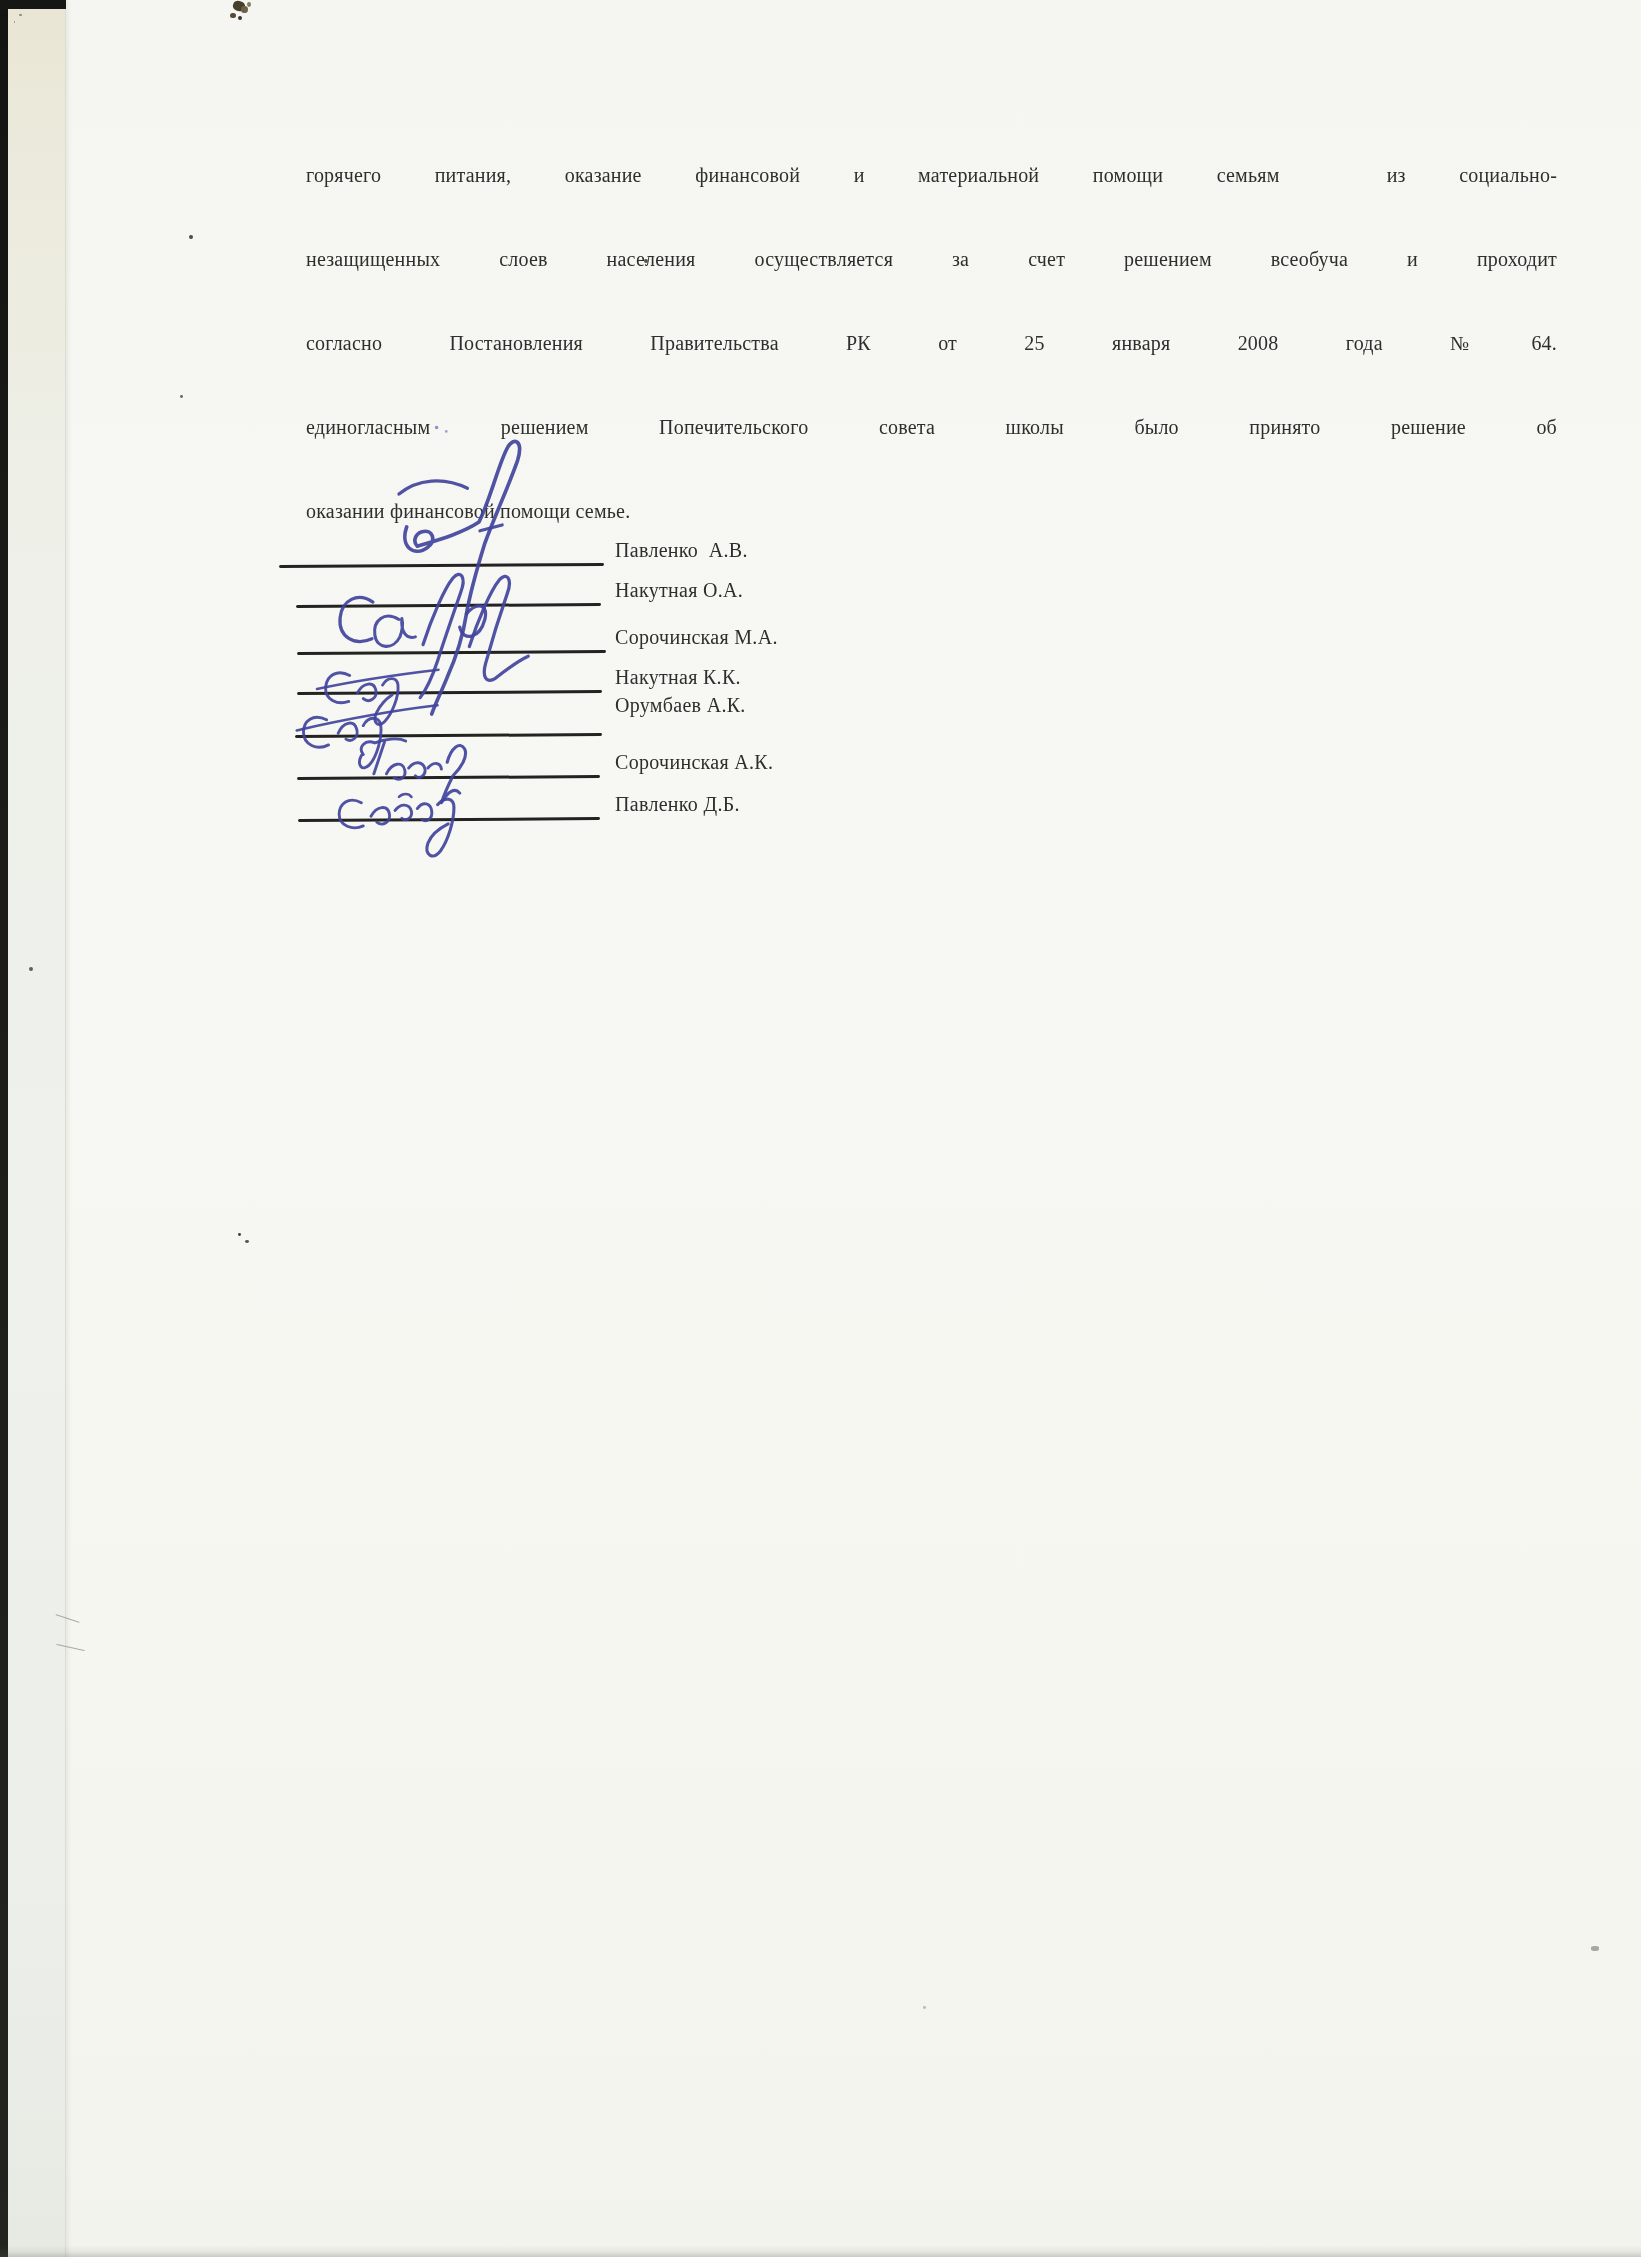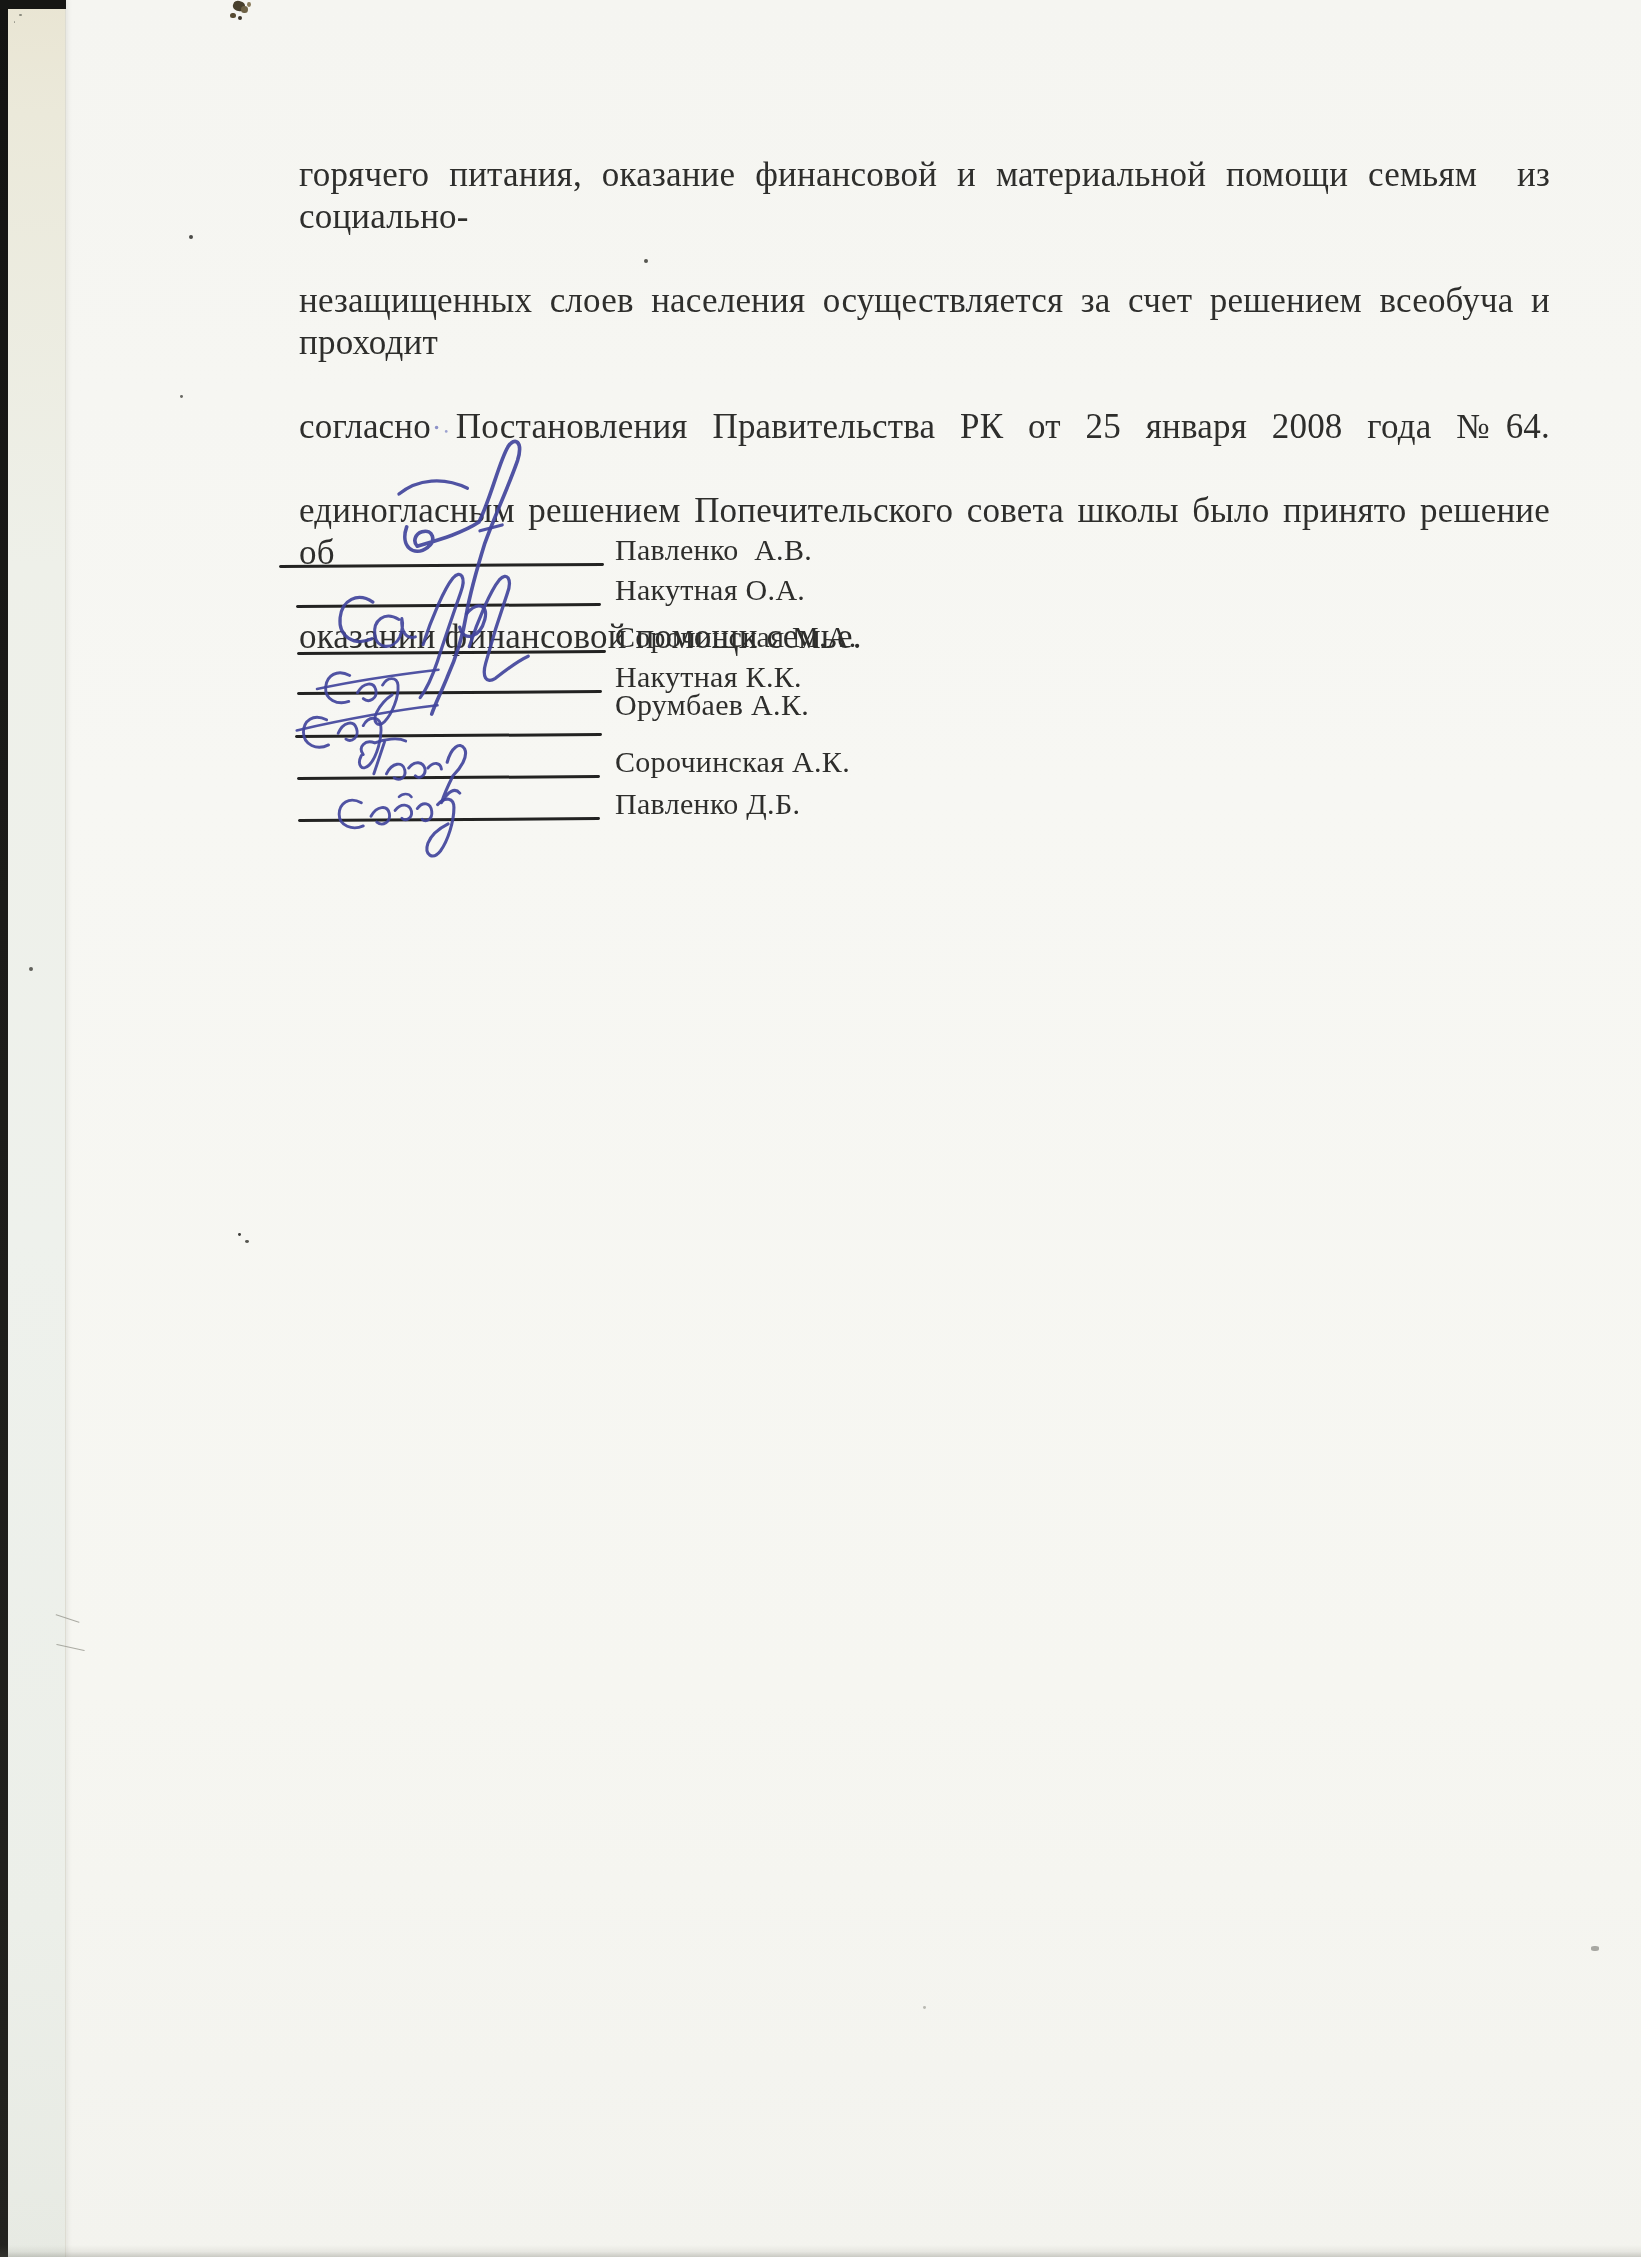--- a/index.html
+++ b/index.html
@@ -25,35 +25,35 @@
   }
   .edge-topband{
     position:absolute;left:0;top:0;width:66px;height:8.7px;background:#161614;
   }
   .edge-bottom{
     position:absolute;left:0;bottom:0;width:1641px;height:11.6px;
     background:linear-gradient(180deg,rgba(120,120,108,0) 0%,rgba(120,120,108,0.10) 55%,rgba(95,95,85,0.28) 100%);
   }
   
   .paragraph{
-    position:absolute;left:299px;top:154px;width:1251px;
-    font-size:35px;line-height:42px;color:#2e2e2c;
+    position:absolute;left:306px;top:154px;width:1251px;
+    font-size:20px;line-height:42px;color:#2e2e2c;
     letter-spacing:0.2px;
   }
   .jline{ text-align:justify; }
   .jline::after{ content:""; display:inline-block; width:100%; height:0; }
   .lline{ text-align:left; }
   .bold-lead{ font-weight:bold; }
   
   .sig-underline{
     position:absolute;height:2.9px;background:#232322;border-radius:1.9px;
     transform:rotate(-0.35deg);
   }
   .sig-name{
-    position:absolute;left:615px;font-size:30px;line-height:30px;color:#2e2e2c;
+    position:absolute;left:615px;font-size:20px;line-height:30px;color:#2e2e2c;
     white-space:pre;letter-spacing:0.3px;
   }
   
   .sig-svg{ position:absolute;left:261px;top:415px;width:328px;height:463px; }
   .sig-svg path{ fill:none;stroke:#41449c;stroke-linecap:round;stroke-linejoin:round;opacity:0.92; }
   
   .speck{ position:absolute;border-radius:50%; }
   .blot{ position:absolute; }
   .scratch{ position:absolute;background:#97978e;height:1.4px;border-radius:1px;opacity:0.8; }
 </style>

